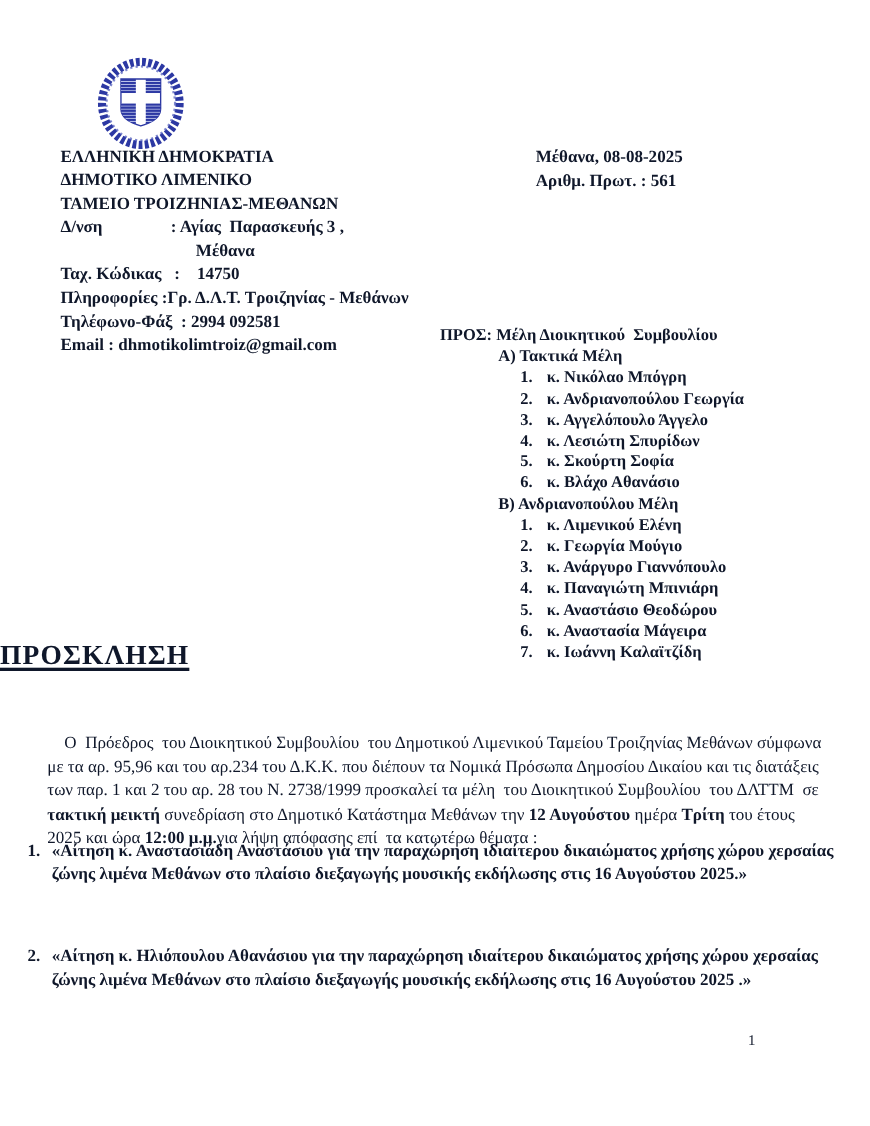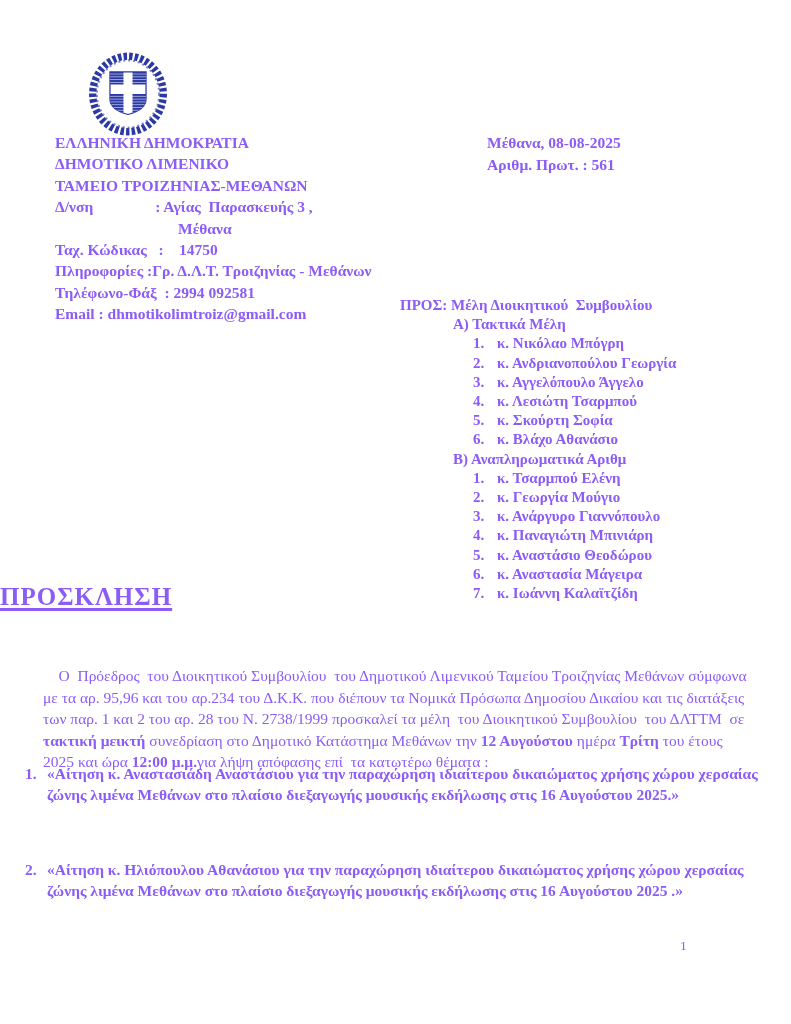--- a/index.html
+++ b/index.html
@@ -1,20 +1,20 @@
 <!DOCTYPE html>
 <html><head>
 <meta charset="utf-8">
 <style>
   html,body { margin:0; padding:0; background:#ffffff; }
   .page {
     position:relative;
     width:791px; height:1024px;
     background:#ffffff;
-    color:#8b5cf6;
+    color:#0f172a;
     font-family:"Liberation Serif","DejaVu Serif",serif;
     overflow:hidden;
   }
   .abs { position:absolute; }
 
   
   .emblem { left:87px; top:52px; width:82px; height:84px; }
 
   
   .hdr-left { left:55px; top:132px; width:370px; }
@@ -133,35 +133,35 @@
     <div class="member">
       <span class="num">2.</span>
       <span>κ. Ανδριανοπούλου Γεωργία</span>
     </div>
     <div class="member">
       <span class="num">3.</span>
       <span>κ. Αγγελόπουλο Άγγελο</span>
     </div>
     <div class="member">
       <span class="num">4.</span>
-      <span>κ. Λεσιώτη Τσαρμπού</span>
+      <span>κ. Λεσιώτη Σπυρίδων</span>
     </div>
     <div class="member">
       <span class="num">5.</span>
       <span>κ. Σκούρτη Σοφία</span>
     </div>
     <div class="member">
       <span class="num">6.</span>
       <span>κ. Βλάχο Αθανάσιο</span>
     </div>
 
-    <div class="group-label">Β) Αναπληρωματικά Αριθμ</div>
+    <div class="group-label">Β) Ανδριανοπούλου Μέλη</div>
     <div class="member">
       <span class="num">1.</span>
-      <span>κ. Τσαρμπού Ελένη</span>
+      <span>κ. Λιμενικού Ελένη</span>
     </div>
     <div class="member">
       <span class="num">2.</span>
       <span>κ. Γεωργία Μούγιο</span>
     </div>
     <div class="member">
       <span class="num">3.</span>
       <span>κ. Ανάργυρο Γιαννόπουλο</span>
     </div>
     <div class="member">

